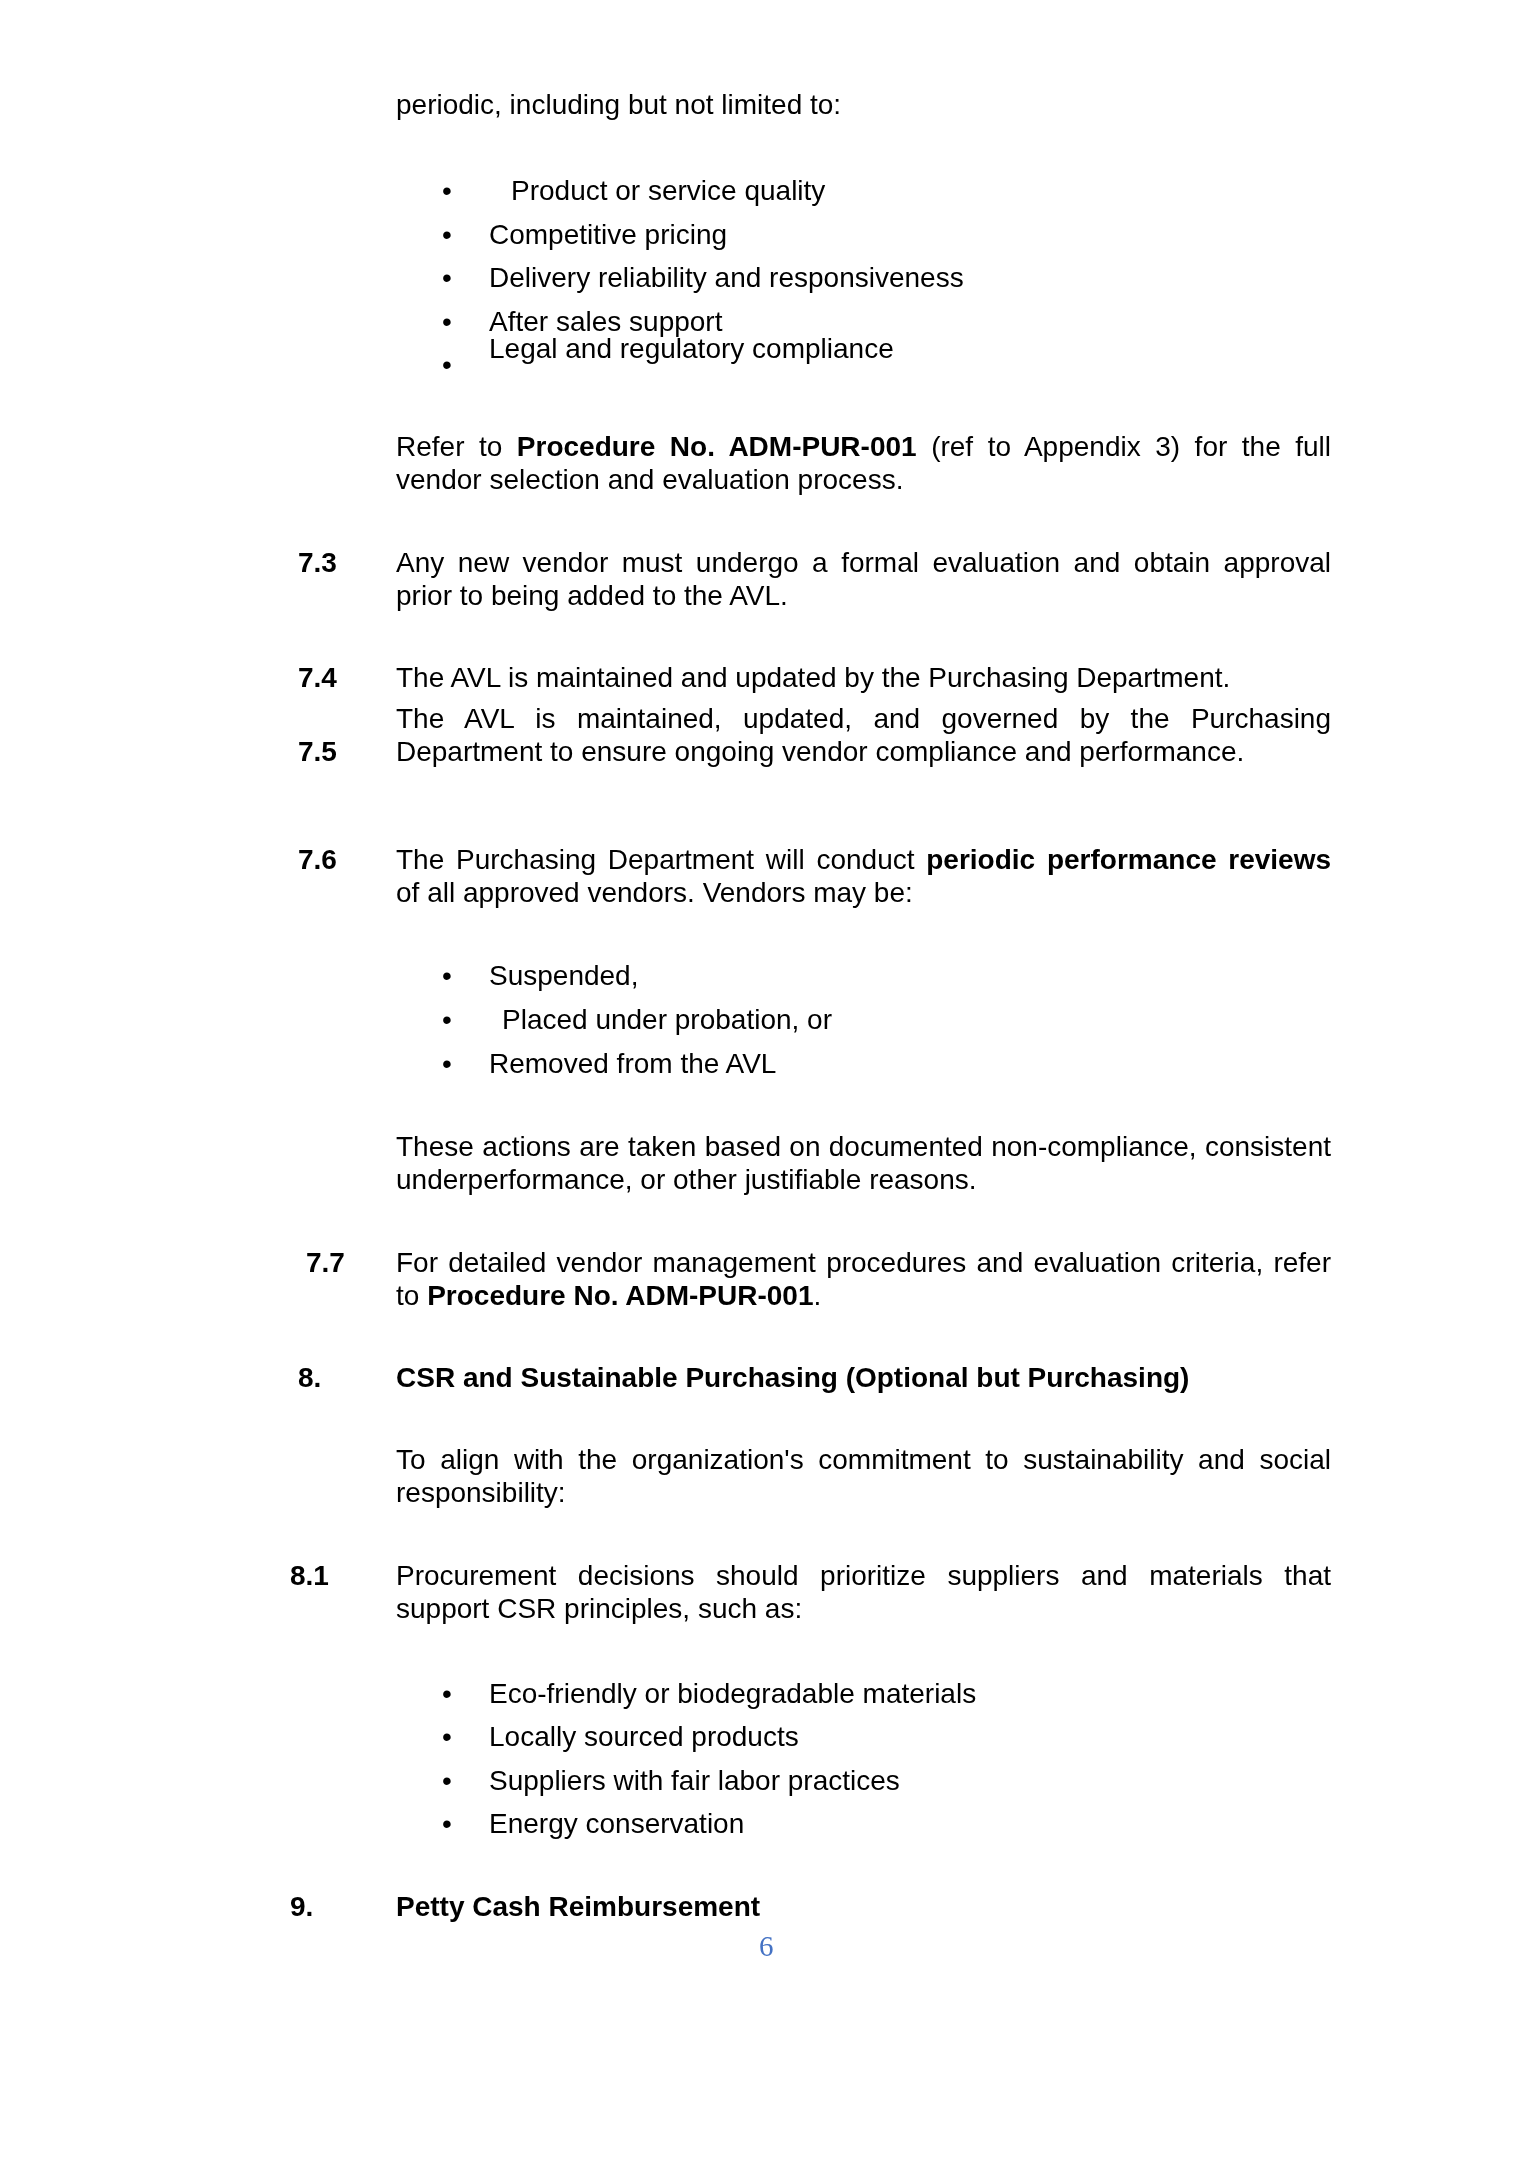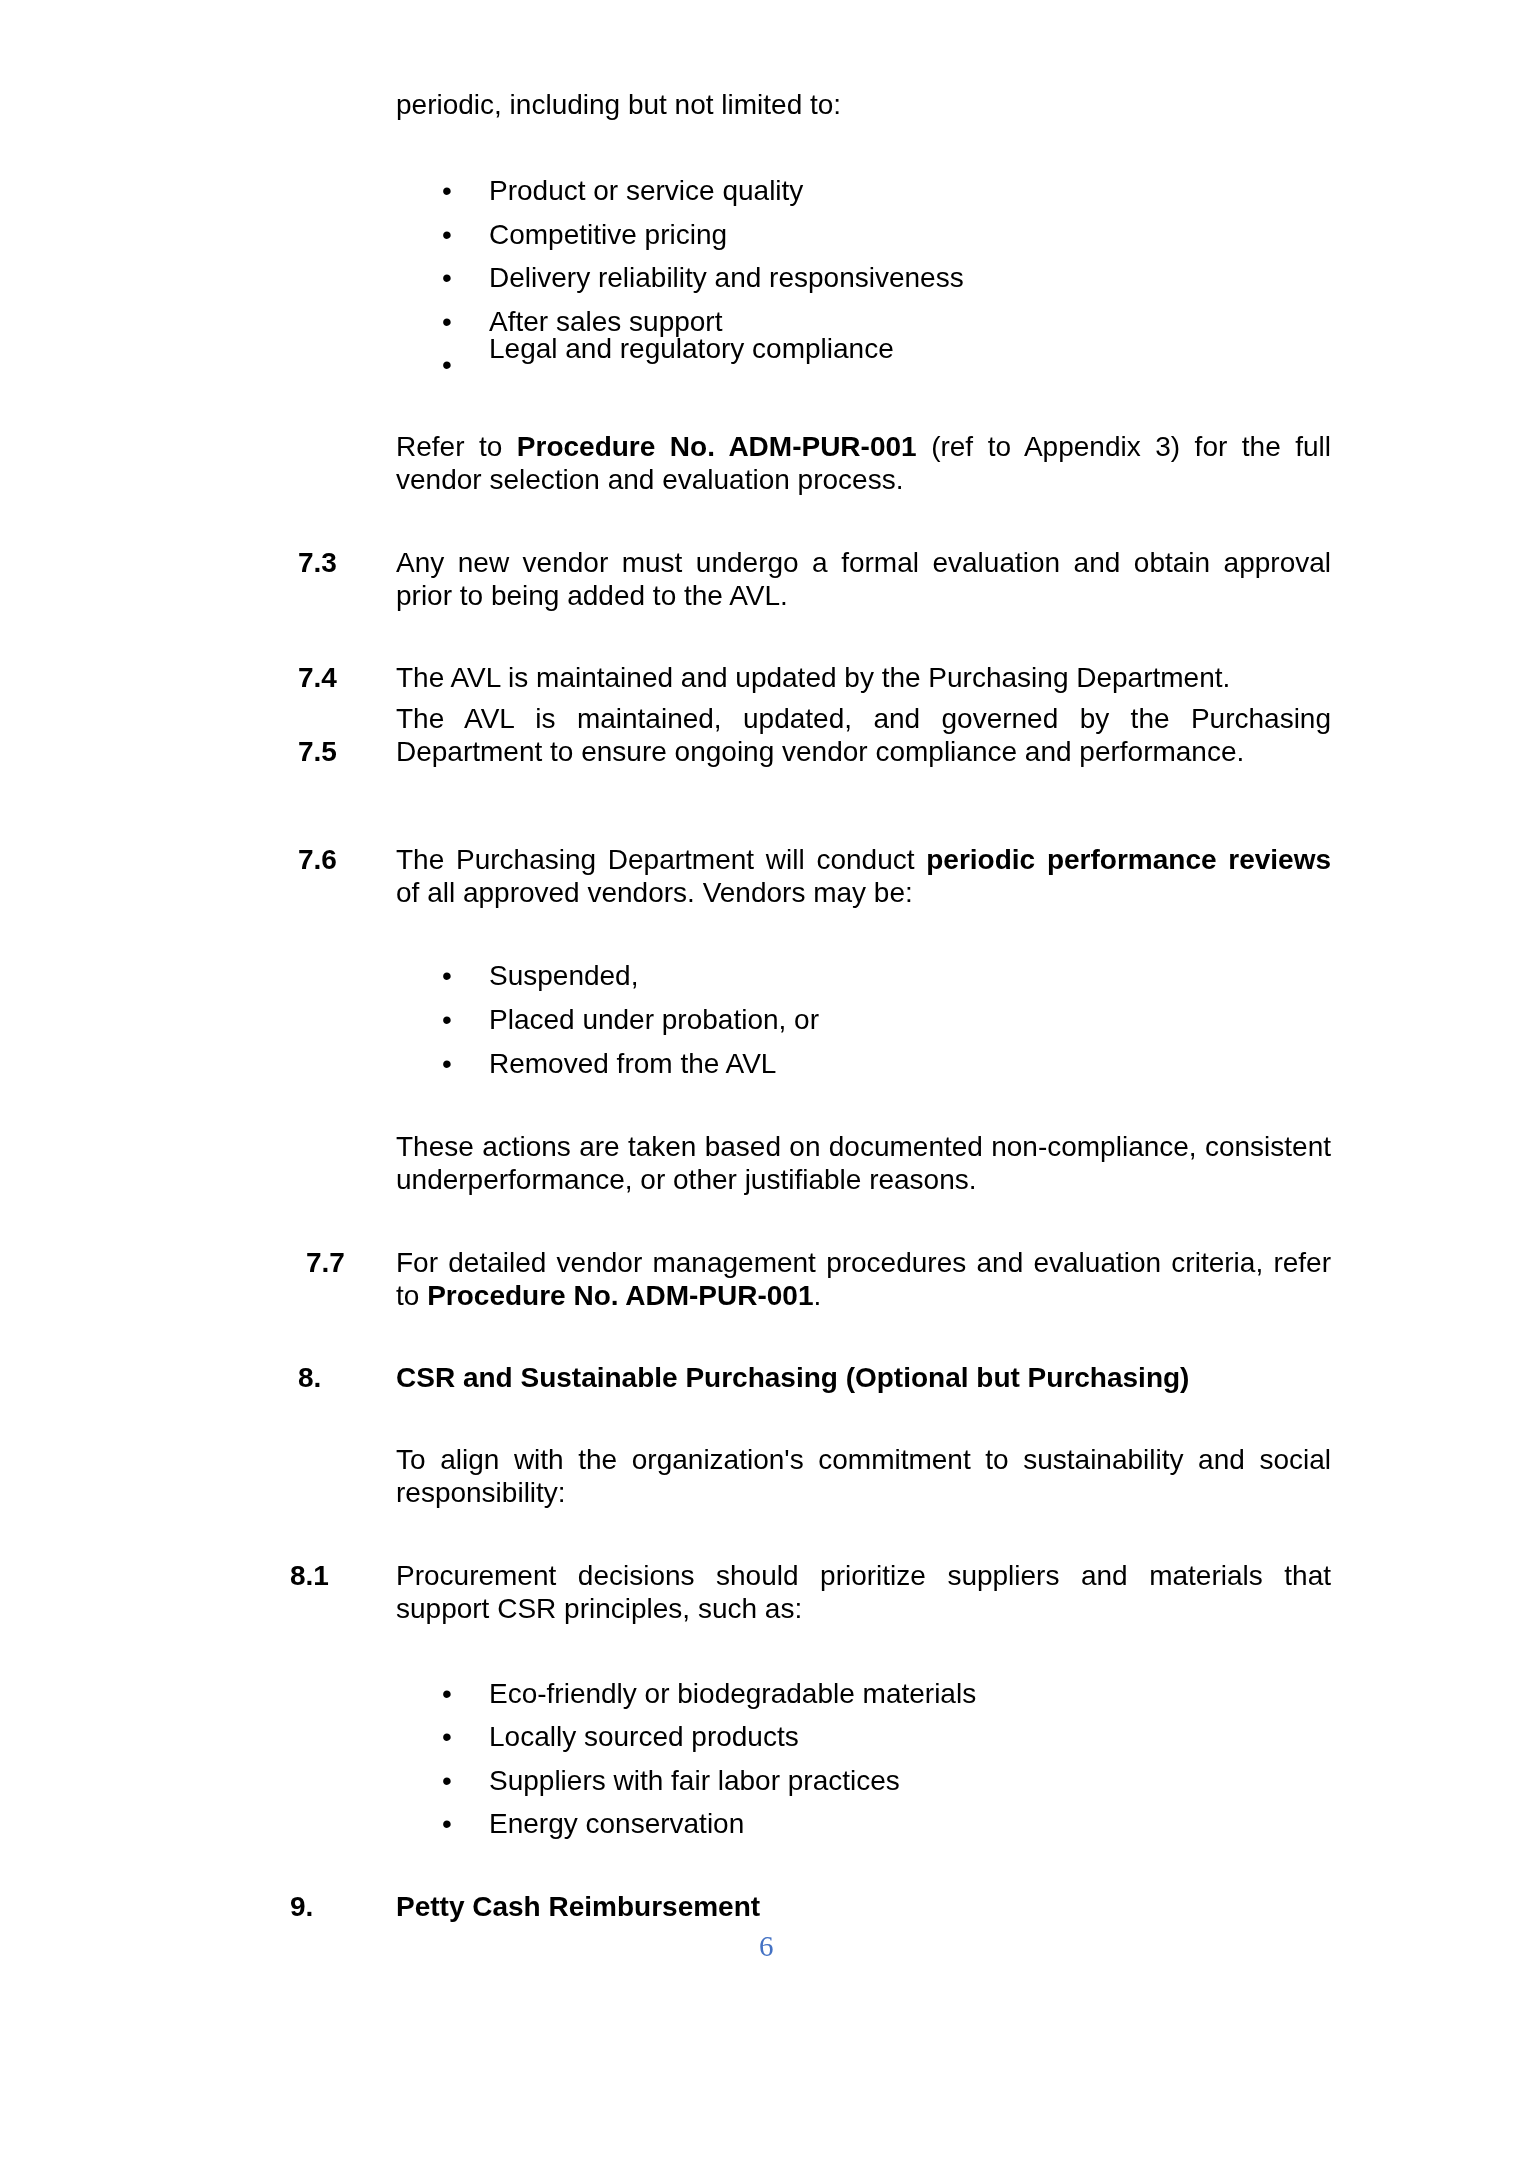--- a/index.html
+++ b/index.html
@@ -16,21 +16,21 @@
     .pagenum { position: absolute; left: 759px; top: 1930px; font-family: "Liberation Serif", serif;
                font-size: 29px; color: #4472c4; }
   </style>
 </head>
 <body>
 
 <div class="line" style="left:396px; top:88px;">periodic, including but not limited to:</div>
 
 <div>
   <span class="bullet" style="top:174px;">•</span>
-  <span class="btext" style="top:174px;">Product or service quality</span>
+  <span class="btext" style="top:174px;margin-left:22px;">Product or service quality</span>
   <span class="bullet" style="top:218px;">•</span>
   <span class="btext" style="top:218px;">Competitive pricing</span>
   <span class="bullet" style="top:261px;">•</span>
   <span class="btext" style="top:261px;">Delivery reliability and responsiveness</span>
   <span class="bullet" style="top:305px;">•</span>
   <span class="btext" style="top:305px;">After sales support</span>
   <span class="bullet" style="top:348px;">•</span>
   <span class="btext" style="top:332px;">Legal and regulatory compliance</span>
 </div>
 
@@ -45,21 +45,21 @@
 <div class="num" style="left:298px; top:735px;">7.5</div>
 <div class="para" style="top:702px;">The AVL is maintained, updated, and governed by the Purchasing Department to ensure ongoing vendor compliance and performance.</div>
 
 <div class="num" style="left:298px; top:843px;">7.6</div>
 <div class="para" style="top:843px;"><span>The Purchasing Department will conduct </span><b>periodic performance reviews</b><span> of all approved vendors. Vendors may be:</span></div>
 
 <div>
   <span class="bullet" style="top:959px;">•</span>
   <span class="btext" style="top:959px;">Suspended,</span>
   <span class="bullet" style="top:1003px;">•</span>
-  <span class="btext" style="top:1003px;">Placed under probation, or</span>
+  <span class="btext" style="top:1003px;margin-left:13px;">Placed under probation, or</span>
   <span class="bullet" style="top:1047px;">•</span>
   <span class="btext" style="top:1047px;">Removed from the AVL</span>
 </div>
 
 <div class="para" style="top:1130px;">These actions are taken based on documented non-compliance, consistent underperformance, or other justifiable reasons.</div>
 
 <div class="num" style="left:306px; top:1246px;">7.7</div>
 <div class="para" style="top:1246px;"><span>For detailed vendor management procedures and evaluation criteria, refer to </span><b>Procedure No. ADM-PUR-001</b><span>.</span></div>
 
 <div class="num" style="left:298px; top:1361px;">8.</div>

